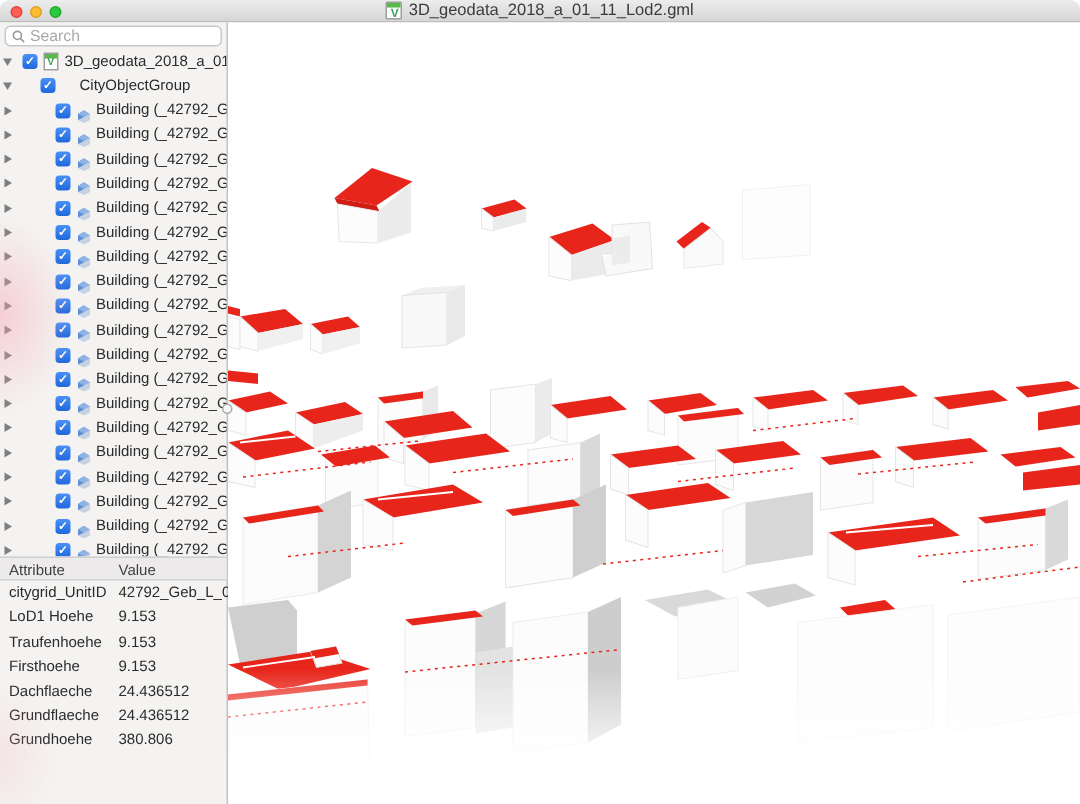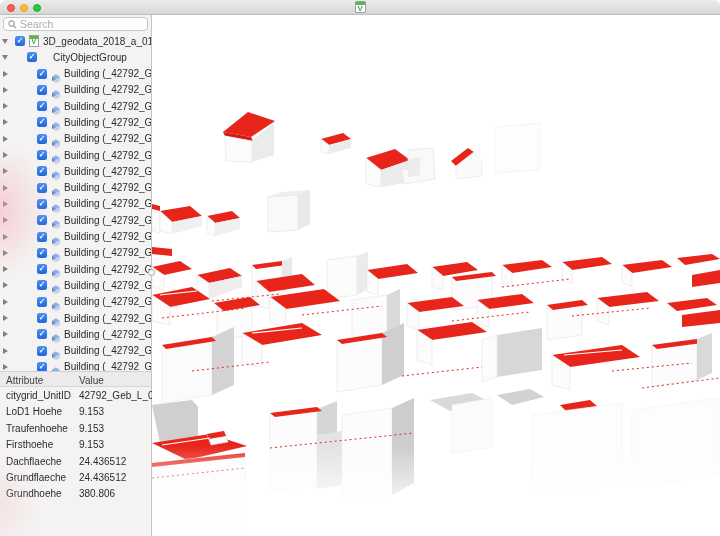--- a/index.html
+++ b/index.html
@@ -77,20 +77,21 @@
   <div id="titlebar">
     <div class="lights">
       <span class="light red"></span>
       <span class="light yellow"></span>
       <span class="light green"></span>
     </div>
     <span class="doc-icon">
       <span class="band"></span>
       <span class="vee">V</span>
     </span>
+    <span id="window-title">3D_geodata_2018_a_01_11_Lod2.gml</span>
   </div>
 
   <div id="sidebar">
     <div id="search-box">
       <svg width="9" height="9" viewBox="0 0 10 10">
         <circle cx="4" cy="4" r="3" fill="none" stroke="#9a9a9a" stroke-width="1.2"></circle>
         <line x1="6.2" y1="6.2" x2="9" y2="9" stroke="#9a9a9a" stroke-width="1.2"></line>
       </svg>
       <input type="text" placeholder="Search" style="">
     </div>

